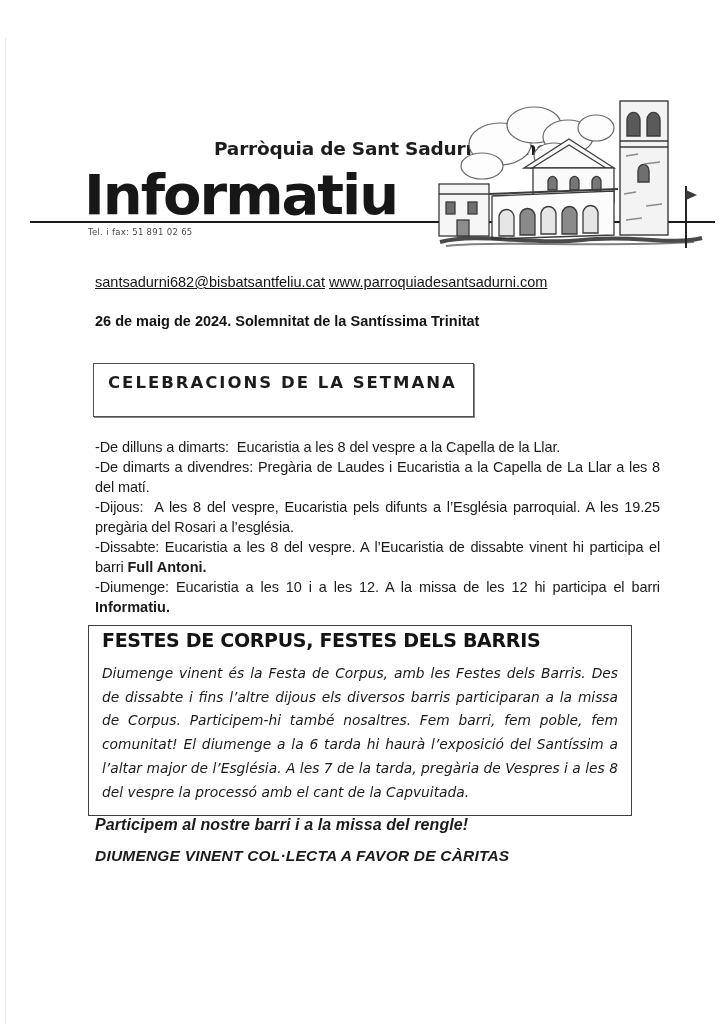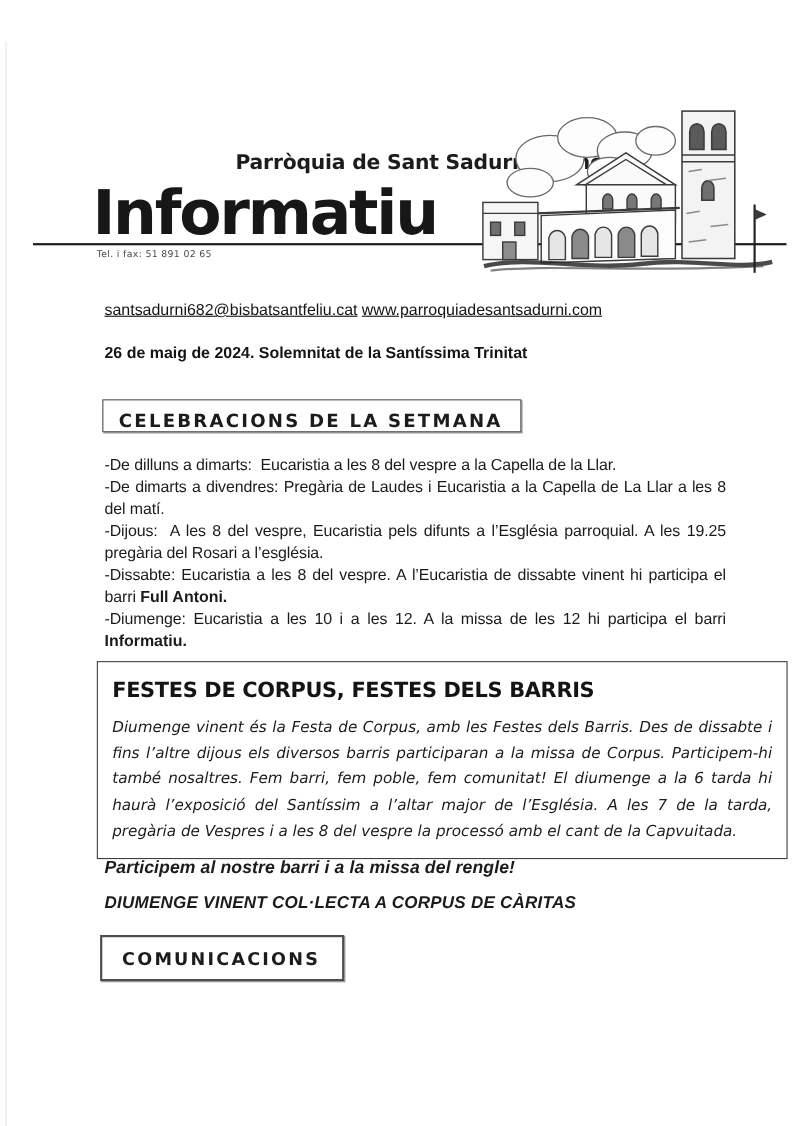--- a/index.html
+++ b/index.html
@@ -39,34 +39,34 @@
 
   .date-line { margin-top:23px; font-size:14.5px; font-weight:bold; color:#141414; }
 
   .box {
     border:1.5px solid #4e4e4e; background:#fff;
     font-family:"DejaVu Sans", sans-serif; font-weight:bold;
     color:#1c1c1c; display:inline-block;
   }
   .box-celebracions {
     margin-top:34px; margin-left:-2px;
-    padding:9px 16px 0 14px; min-width:336px;
+    padding:9px 16px 24px 14px; min-width:336px;
     font-size:16.5px; letter-spacing:2px;
     box-shadow:1px 1px 0 #888;
   }
   .celeb-list { margin-top:20px; }
   .celeb-list p {
     font-size:14.5px; line-height:1.38; text-align:justify;
     white-space:pre-wrap; letter-spacing:-0.1px;
   }
   .celeb-list strong { letter-spacing:0; }
 
   .festes-box {
-    margin-top:8px; margin-left:-7px; width:628px;
-    border:1.5px solid #3f3f3f; padding:15px 13px 11px 13px; background:#fff;
+    margin-top:8px; margin-left:-7px; width:544px;
+    border:1.5px solid #3f3f3f; padding:3px 13px 11px 13px; background:#fff;
   }
   .festes-box h2 {
     font-family:"DejaVu Sans", sans-serif; font-size:19px; font-weight:bold;
     letter-spacing:-0.3px; color:#141414;
   }
   .festes-box p {
     margin-top:11px; font-family:"DejaVu Sans", sans-serif; font-style:italic;
     font-size:13.8px; line-height:1.72; text-align:justify; color:#1a1a1a;
   }
 
@@ -175,19 +175,16 @@
         <p><span>-Dissabte: Eucaristia a les 8 del vespre. A l’Eucaristia de dissabte vinent hi participa el barri </span><strong>Full Antoni.</strong></p>
         <p><span>-Diumenge: Eucaristia a les 10 i a les 12. A la missa de les 12 hi participa el barri </span><strong>Informatiu.</strong></p>
       </div>
 
     <section class="festes-box">
       <h2>FESTES DE CORPUS, FESTES DELS BARRIS</h2>
       <p>Diumenge vinent és la Festa de Corpus, amb les Festes dels Barris. Des de dissabte i fins l’altre dijous els diversos barris participaran a la missa de Corpus. Participem-hi també nosaltres. Fem barri, fem poble, fem comunitat! El diumenge a la 6 tarda hi haurà l’exposició del Santíssim a l’altar major de l’Església. A les 7 de la tarda, pregària de Vespres i a les 8 del vespre la processó amb el cant de la Capvuitada.</p>
     </section>
 
     <p class="participem">Participem al nostre barri i a la missa del rengle!</p>
-    <p class="collecta">DIUMENGE VINENT COL·LECTA A CORPUS DE CÀRITAS</p>
+    <p class="collecta">DIUMENGE VINENT COL·LECTA A FAVOR DE CÀRITAS</p>
 
-    <div class="box box-comunicacions">
-      <span>COMUNICACIONS</span>
-    </div>
   </main>
 </div>
 
 </body></html>

